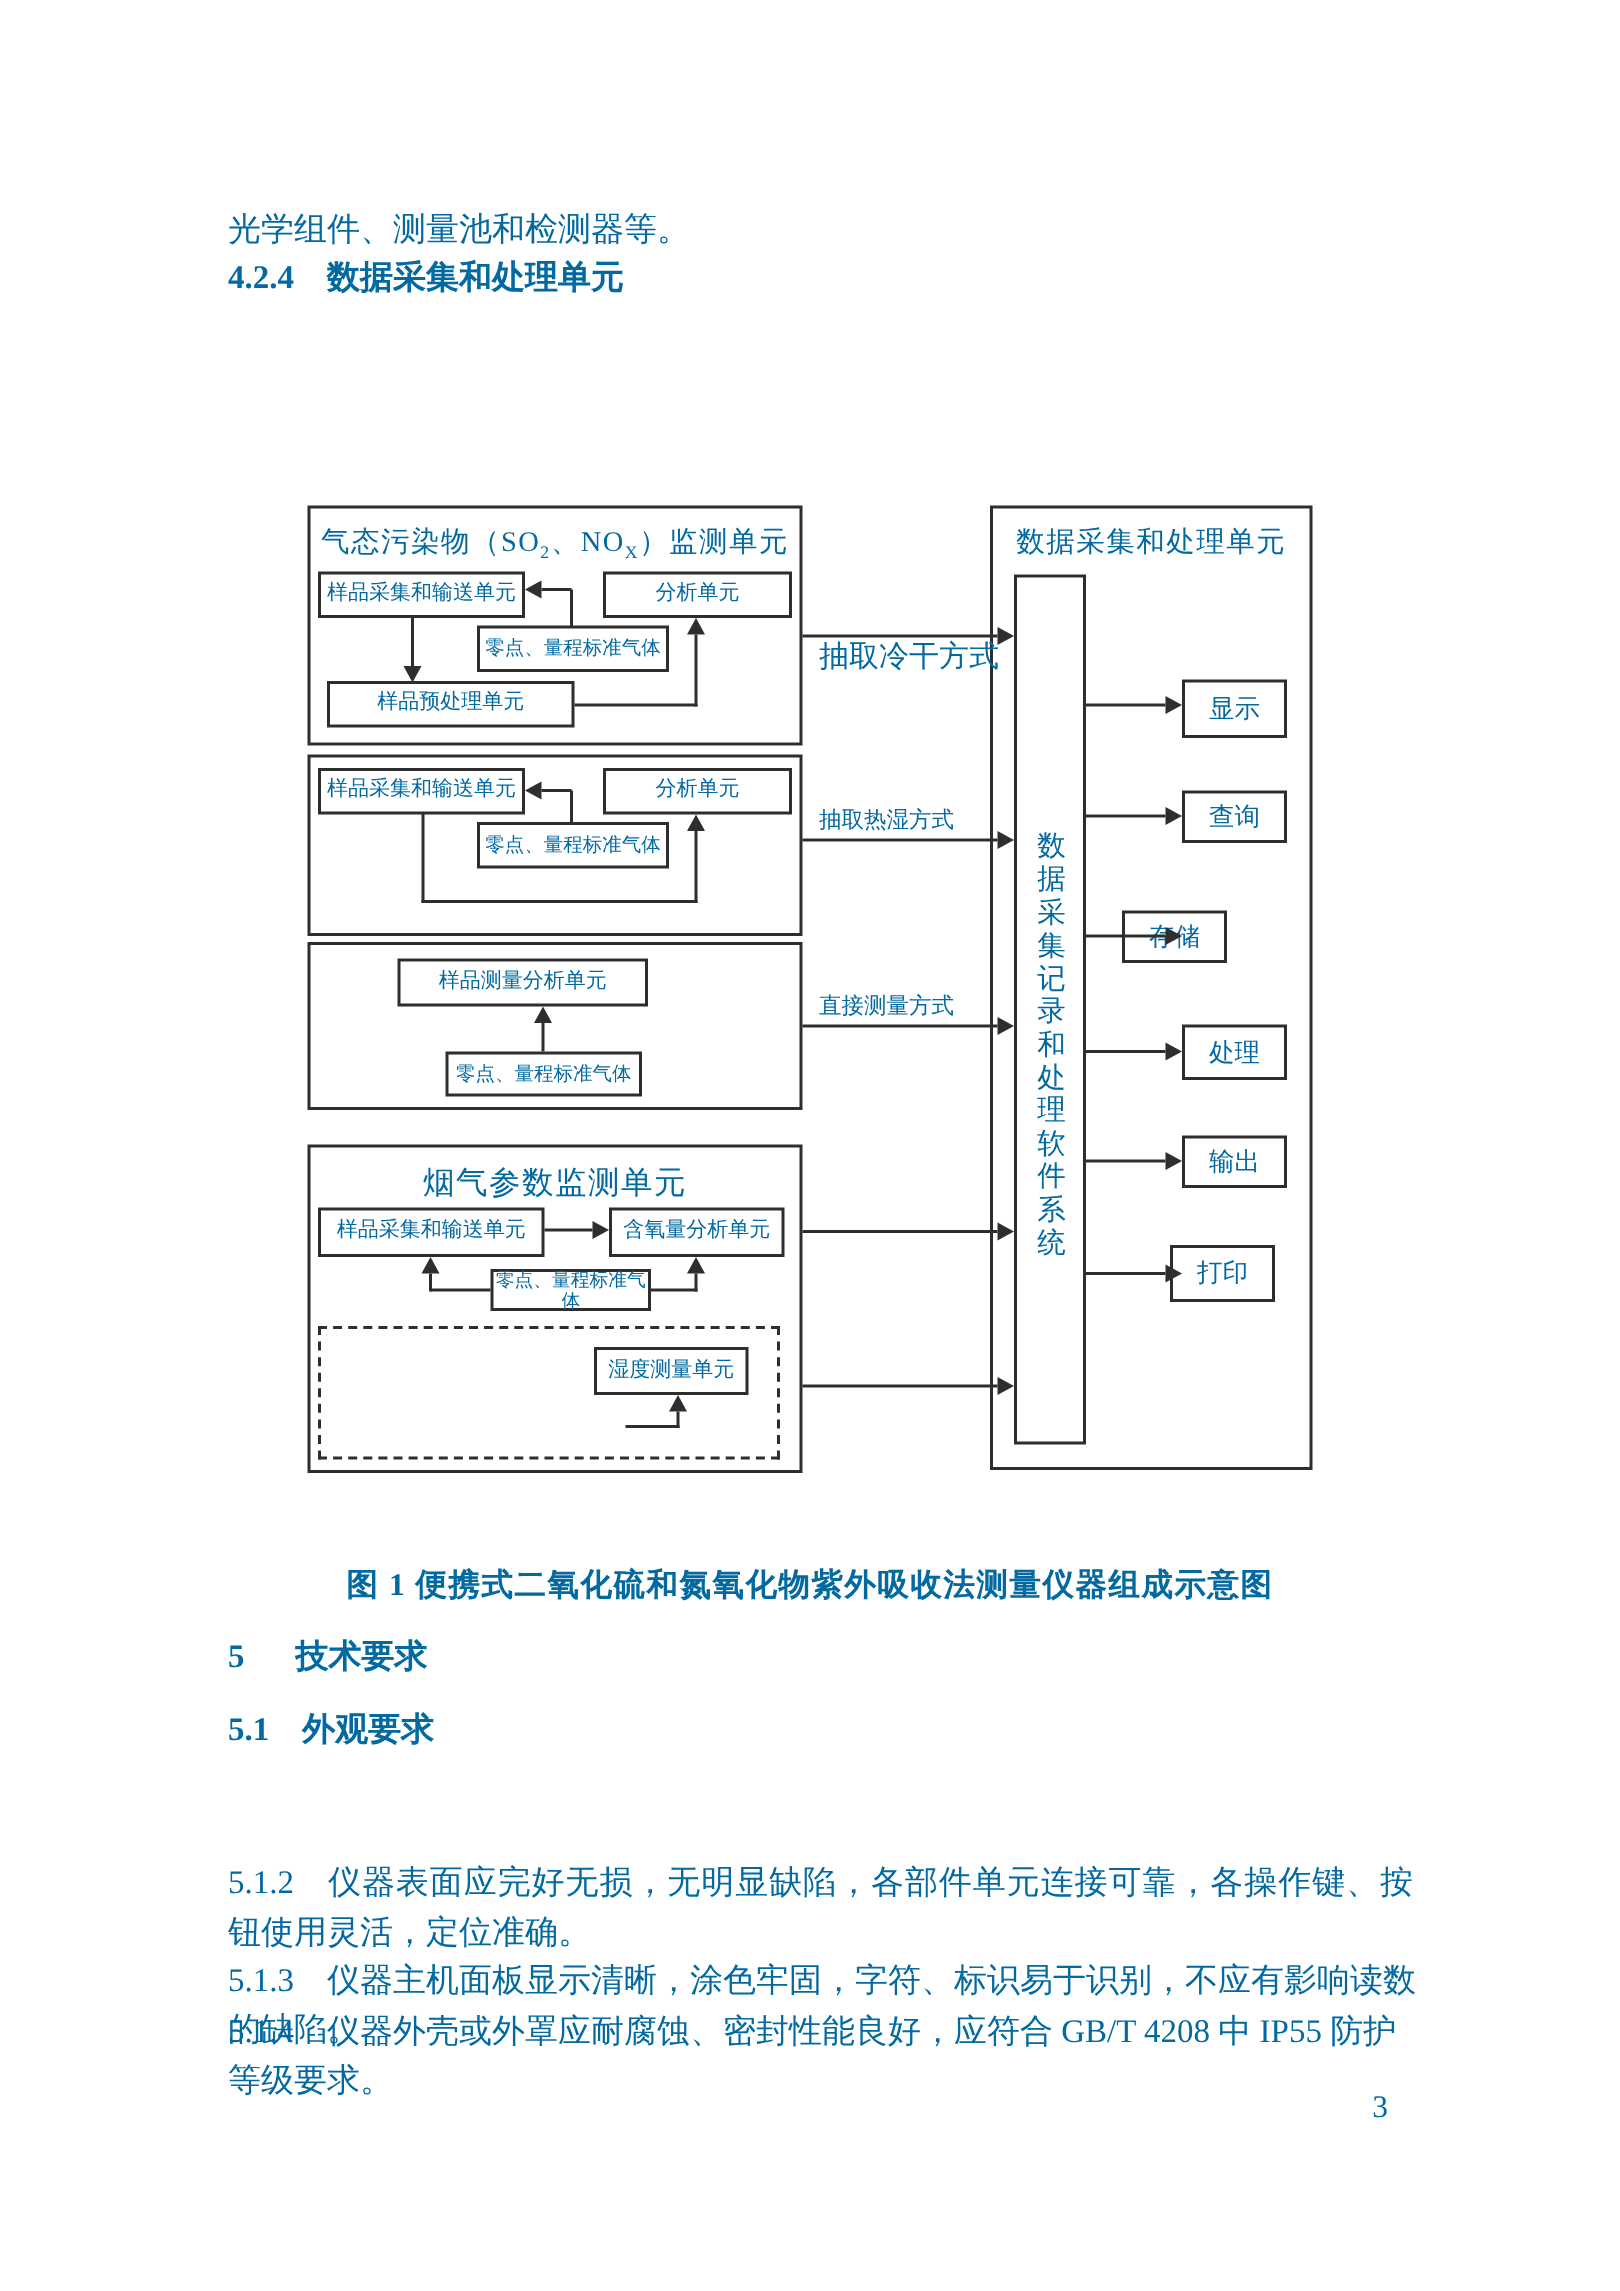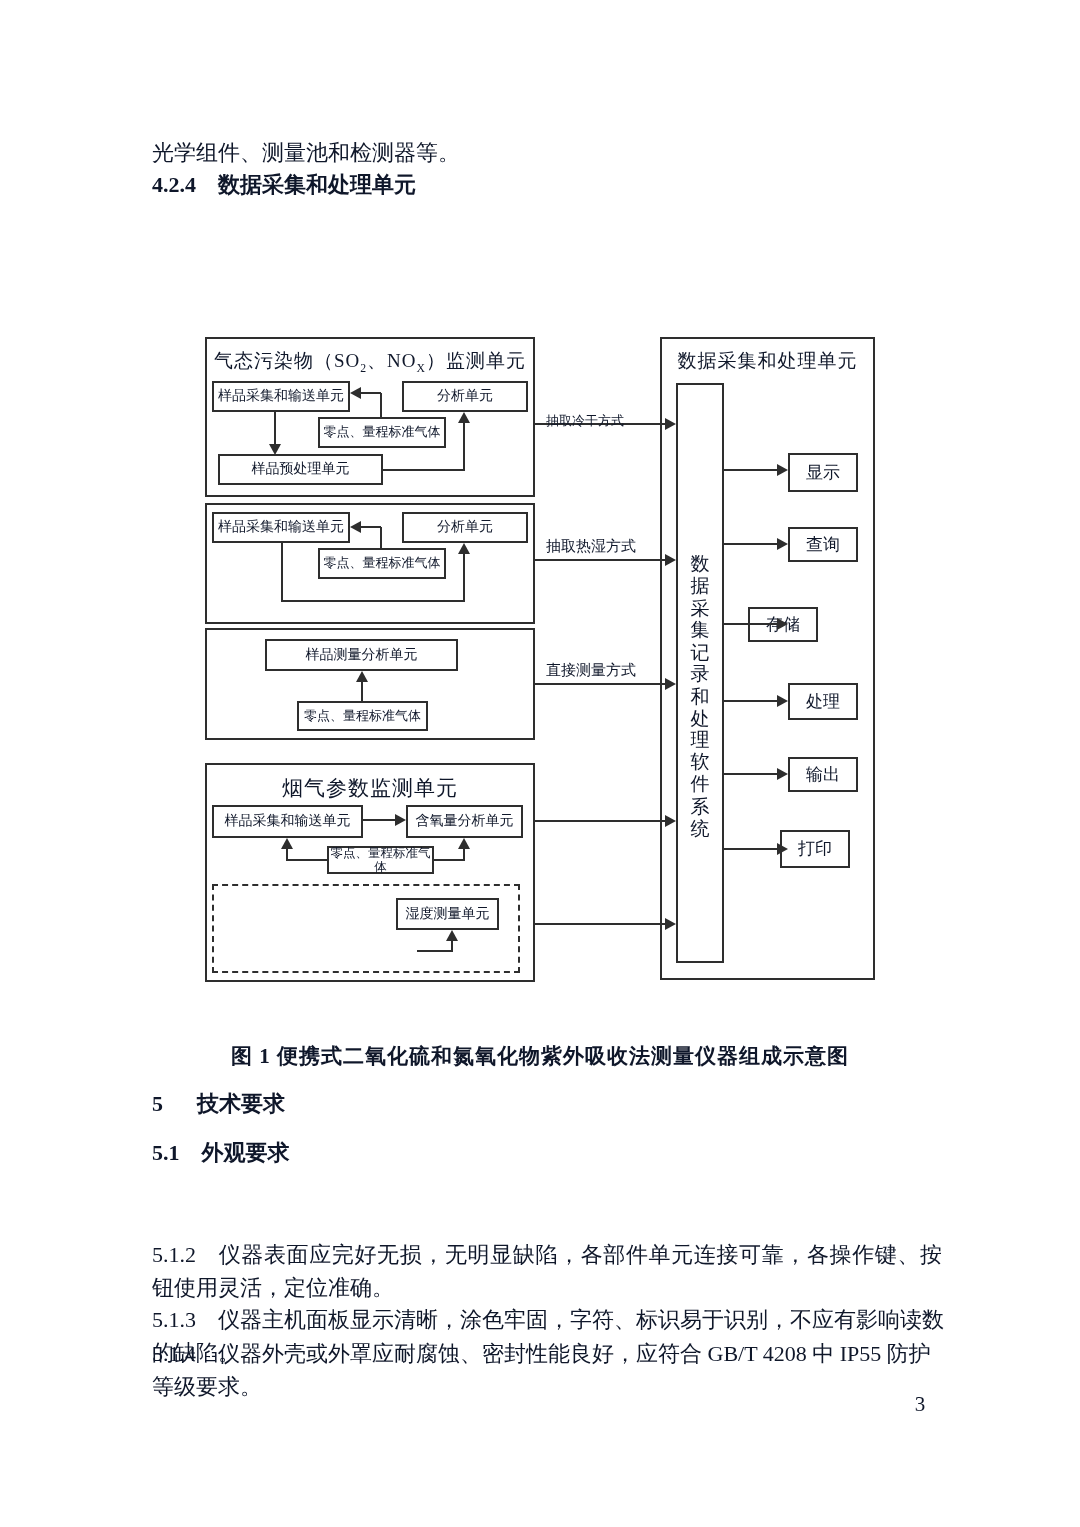--- a/index.html
+++ b/index.html
@@ -1,20 +1,20 @@
 <!DOCTYPE html>
 <html><head>
 <meta charset="utf-8">
 <style>
   html,body { margin:0; padding:0; background:#e9e9e9; }
   .page {
     position:relative; width:1080px; height:1527px; margin:0 auto;
     background:#ffffff; overflow:hidden;
     font-family:"Liberation Serif","DejaVu Serif",serif;
-    color:#0f172a;
+    color:#0369a1;
   }
   .abs { position:absolute; }
   .bodytext { font-size:22px; line-height:33px; }
   .heading  { font-size:22px; font-weight:bold; }
   .justify  { text-align:justify; text-justify:inter-character; }
   .num-gap  { margin-right:22px; }
   .num-gap-wide { margin-right:34px; }
 
   
   .dbox {
@@ -78,21 +78,21 @@
   <div class="dbox t13" style="left:318px;top:548px;width:128px;height:31px">零点、量程标准气体</div>
   <div class="vline" style="left:380px;top:527px;height:21px"></div>
   <div class="hline" style="left:361px;top:526px;width:20px"></div>
   <div class="arr l" style="left:350px;top:521px"></div>
   <div class="vline" style="left:281px;top:542px;height:60px"></div>
   <div class="hline" style="left:281px;top:600px;width:184px"></div>
   <div class="vline" style="left:463px;top:554px;height:48px"></div>
   <div class="arr u" style="left:458px;top:543px"></div>
 
   <div class="dbox group" style="left:205px;top:628px;width:330px;height:112px"></div>
-  <div class="dbox t14" style="left:265px;top:639px;width:193px;height:32px">样品测量分析单元</div>
+  <div class="dbox t14" style="left:265px;top:639px;width:167px;height:32px">样品测量分析单元</div>
   <div class="dbox t13" style="left:297px;top:701px;width:131px;height:30px">零点、量程标准气体</div>
   <div class="vline" style="left:361px;top:682px;height:19px"></div>
   <div class="arr u" style="left:356px;top:671px"></div>
 
   <div class="dbox group" style="left:205px;top:763px;width:330px;height:219px"></div>
   <div class="gtitle" style="left:205px;top:774px;width:330px">烟气参数监测单元</div>
   <div class="dbox t14" style="left:212px;top:805px;width:151px;height:33px">样品采集和输送单元</div>
   <div class="dbox t14" style="left:406px;top:805px;width:117px;height:33px">含氧量分析单元</div>
   <div class="dbox t12" style="left:327px;top:846px;width:107px;height:28px">零点、量程标准气体</div>
   <div class="dbox dashed" style="left:212px;top:884px;width:308px;height:89px"></div>
@@ -128,21 +128,21 @@
   <div class="arr r" style="left:777px;top:618px"></div>
   <div class="hline" style="left:724px;top:700px;width:53px"></div>
   <div class="arr r" style="left:777px;top:695px"></div>
   <div class="hline" style="left:724px;top:773px;width:53px"></div>
   <div class="arr r" style="left:777px;top:768px"></div>
   <div class="hline" style="left:724px;top:848px;width:53px"></div>
   <div class="arr r" style="left:777px;top:843px"></div>
 
   <div class="hline" style="left:535px;top:423px;width:130px"></div>
   <div class="arr r" style="left:665px;top:418px"></div>
-  <div class="abs" style="left:546px;top:412px;font-size:13px">抽取冷干方式</div>
+  <div class="abs" style="left:546px;top:424px;font-size:20px">抽取冷干方式</div>
 
   <div class="hline" style="left:535px;top:559px;width:130px"></div>
   <div class="arr r" style="left:665px;top:554px"></div>
   <div class="abs" style="left:546px;top:537px;font-size:15px">抽取热湿方式</div>
 
   <div class="hline" style="left:535px;top:683px;width:130px"></div>
   <div class="arr r" style="left:665px;top:678px"></div>
   <div class="abs" style="left:546px;top:661px;font-size:15px">直接测量方式</div>
 
   <div class="hline" style="left:535px;top:820px;width:130px"></div>

